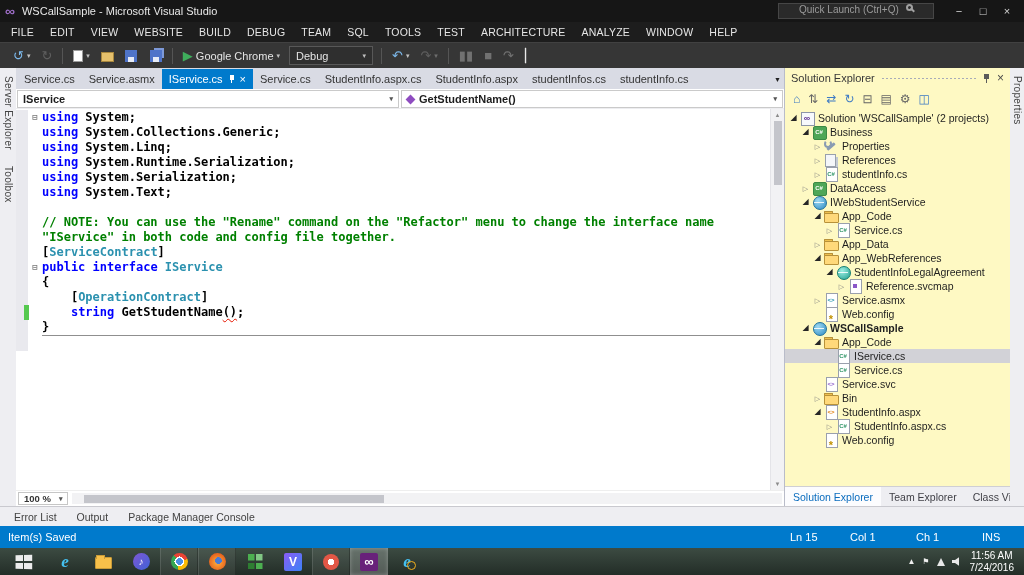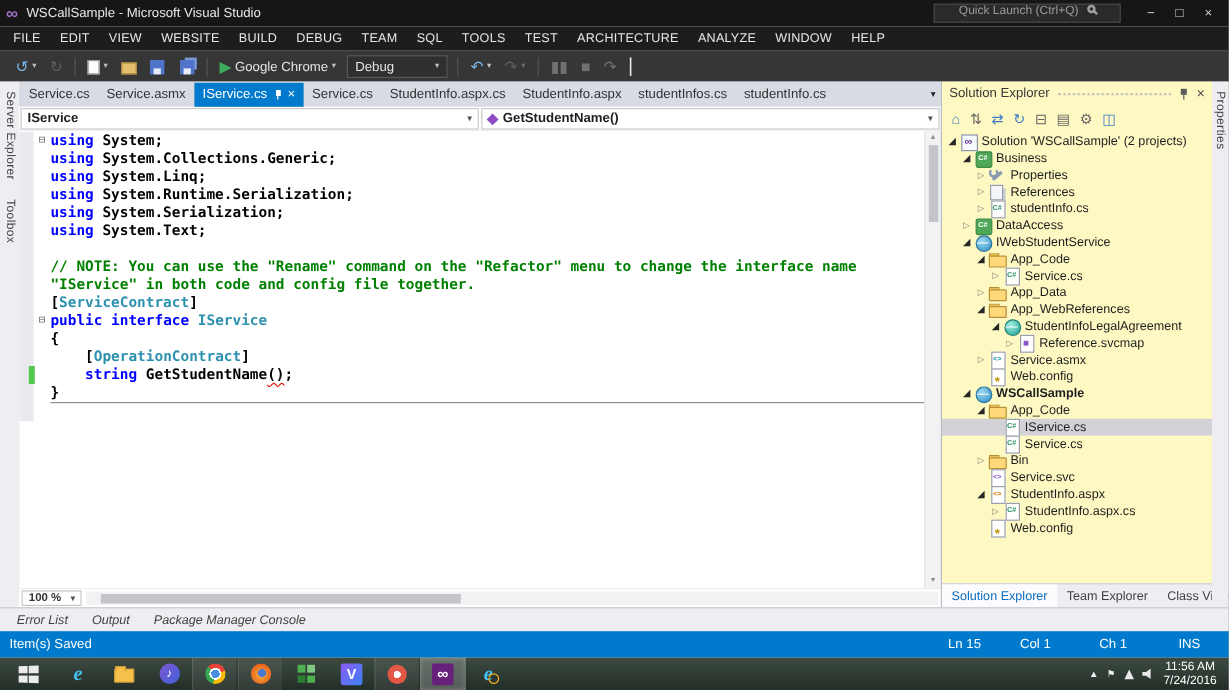--- a/index.html
+++ b/index.html
@@ -126,21 +126,21 @@
 .web-reference-icon::before{background:radial-gradient(circle at 35% 32%,#9ff0e4,#1f9e8e);border-color:#157f72;}
 .web-project-icon::after,.web-reference-icon::after{content:"";position:absolute;left:3px;top:7px;width:10px;height:1px;background:rgba(255,255,255,.85);}
 .folder-icon::before{content:"";position:absolute;left:1px;top:2px;width:7px;height:4px;background:#eec04f;border:1px solid #b7913a;border-bottom:none;border-radius:1px 1px 0 0;}
 .folder-icon::after{content:"";position:absolute;left:1px;top:4px;width:13px;height:8px;background:#ffd97a;border:1px solid #b7913a;border-radius:1px;}
 .properties-node-icon::before{content:"";position:absolute;left:3px;top:6px;width:10px;height:3px;background:#8a9cb2;transform:rotate(-40deg);border-radius:1px;}
 .properties-node-icon::after{content:"";position:absolute;left:1px;top:1px;width:4px;height:4px;border:2px solid #8a9cb2;border-radius:50%;border-top-color:transparent;}
 .references-icon::before{content:"";position:absolute;left:2px;top:1px;width:9px;height:11px;background:#f4f6f9;border:1px solid #98a0ac;box-shadow:3px 2px 0 -1px #c3cad3;}
 
 
 .bottomchannel{height:20px;flex:none;background:#eeeef2;border-top:1px solid #c9c9cf;display:flex;align-items:center;gap:2px;padding-left:5px;}
-.btab{padding:0 9px;font-size:10.5px;color:#424242;font-style:italic;}
+.btab{padding:0 9px;font-size:10.5px;color:#424242;}
 .statusbar{height:22px;flex:none;background:#007acc;color:#fff;display:flex;align-items:center;font-size:11px;padding-left:8px;}
 .sb-right{margin-left:auto;display:flex;align-items:center;}
 [data-name="status-line"]{width:60px;}
 [data-name="status-column"]{width:66px;}
 [data-name="status-character"]{width:66px;}
 [data-name="status-insert-mode"]{width:42px;}
 
 
 .taskbar{height:27px;flex:none;background:linear-gradient(#3c4b42,#232d27);display:flex;align-items:stretch;}
 .tkbtn{width:38px;display:flex;align-items:center;justify-content:center;flex:none;}
@@ -516,29 +516,29 @@
           <div class="trow selected" data-name="tree-item-iservice-cs" style="padding-left: 39px;">
             <span class="tri" data-name="arrow-spacer"></span>
             <span class="tico csharp-file-icon fileic" data-name="csharp-file-icon"></span>
             <span class="lbl" data-name="tree-item-label">IService.cs</span>
           </div>
           <div class="trow" data-name="tree-item-service-cs" style="padding-left: 39px;">
             <span class="tri" data-name="arrow-spacer"></span>
             <span class="tico csharp-file-icon fileic" data-name="csharp-file-icon"></span>
             <span class="lbl" data-name="tree-item-label">Service.cs</span>
           </div>
-          <div class="trow" data-name="tree-item-bin" style="padding-left: 27px;">
-            <span class="tri col" data-name="collapsed-arrow-icon">▷</span>
-            <span class="tico folder-icon" data-name="folder-icon"></span>
-            <span class="lbl" data-name="tree-item-label">Bin</span>
-          </div>
           <div class="trow" data-name="tree-item-service-svc" style="padding-left: 27px;">
             <span class="tri" data-name="arrow-spacer"></span>
             <span class="tico svc-file-icon fileic" data-name="svc-file-icon"></span>
             <span class="lbl" data-name="tree-item-label">Service.svc</span>
+          </div>
+          <div class="trow" data-name="tree-item-bin" style="padding-left: 27px;">
+            <span class="tri col" data-name="collapsed-arrow-icon">▷</span>
+            <span class="tico folder-icon" data-name="folder-icon"></span>
+            <span class="lbl" data-name="tree-item-label">Bin</span>
           </div>
           <div class="trow" data-name="tree-item-studentinfo-aspx" style="padding-left: 27px;">
             <span class="tri exp" data-name="expanded-arrow-icon">◢</span>
             <span class="tico aspx-file-icon fileic" data-name="aspx-file-icon"></span>
             <span class="lbl" data-name="tree-item-label">StudentInfo.aspx</span>
           </div>
           <div class="trow" data-name="tree-item-studentinfo-aspx-cs" style="padding-left: 39px;">
             <span class="tri col" data-name="collapsed-arrow-icon">▷</span>
             <span class="tico csharp-file-icon fileic" data-name="csharp-file-icon"></span>
             <span class="lbl" data-name="tree-item-label">StudentInfo.aspx.cs</span>

